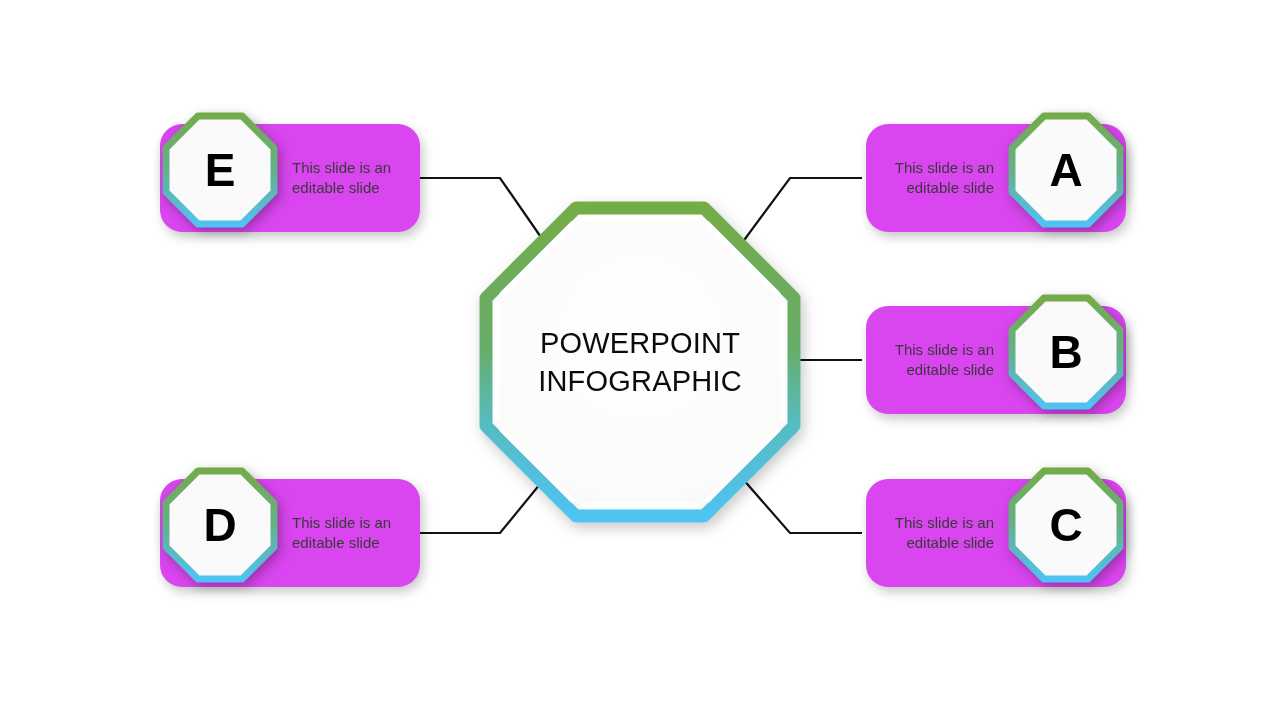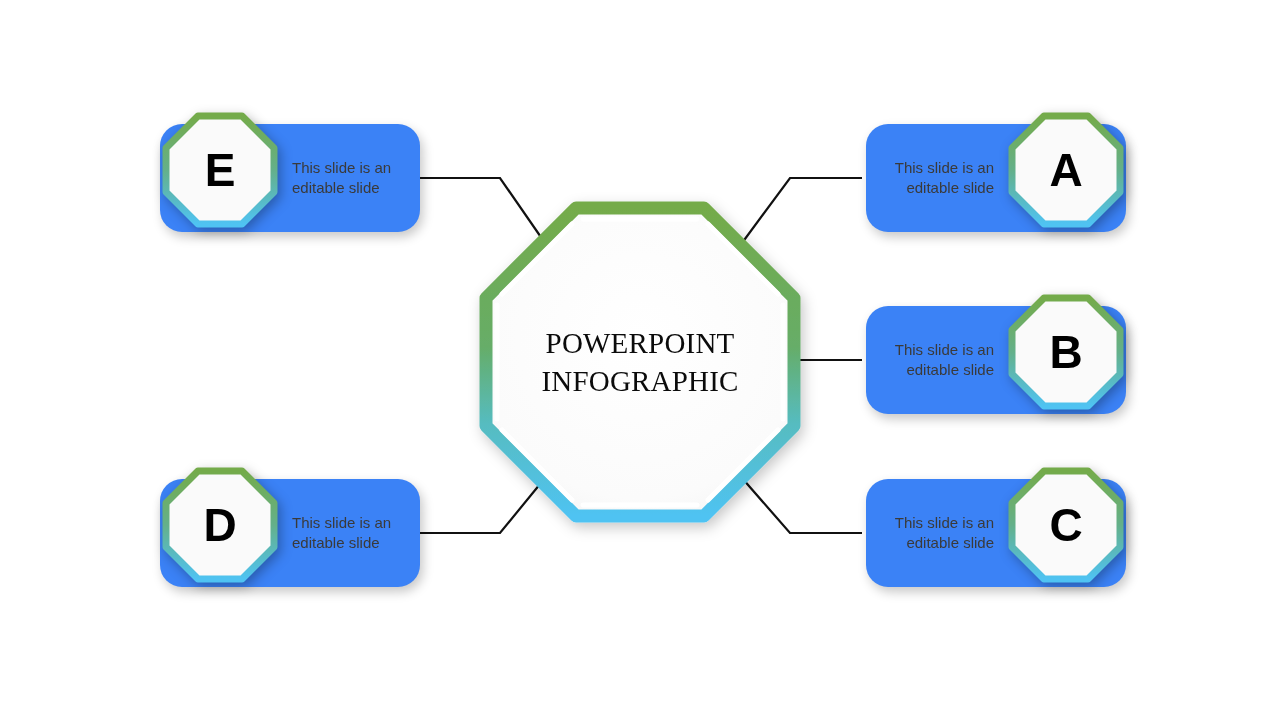--- a/index.html
+++ b/index.html
@@ -57,36 +57,35 @@
     align-items: center;
     justify-content: center;
     text-align: center;
     color: #0b0b0b;
     font-size: 29px;
     line-height: 38px;
     font-weight: 400;
     letter-spacing: 0.2px;
     white-space: pre;
     z-index: 2;
-    font-family: Liberation Serif, serif;
   }
 
   
   .node {
     position: absolute;
     width: 260px;
     height: 108px;
     z-index: 2;
   }
   .card {
     position: absolute;
     top: 0;
     width: 260px;
     height: 108px;
-    background: #3b82f6;
+    background: #d946ef;
     border-radius: 22px;
     box-shadow: 3px 5px 11px rgba(0,0,0,0.22);
     display: flex;
     align-items: center;
     z-index: 1;
   }
   .card-text {
     font-size: 15px;
     line-height: 20px;
     color: #3a3a3a;

